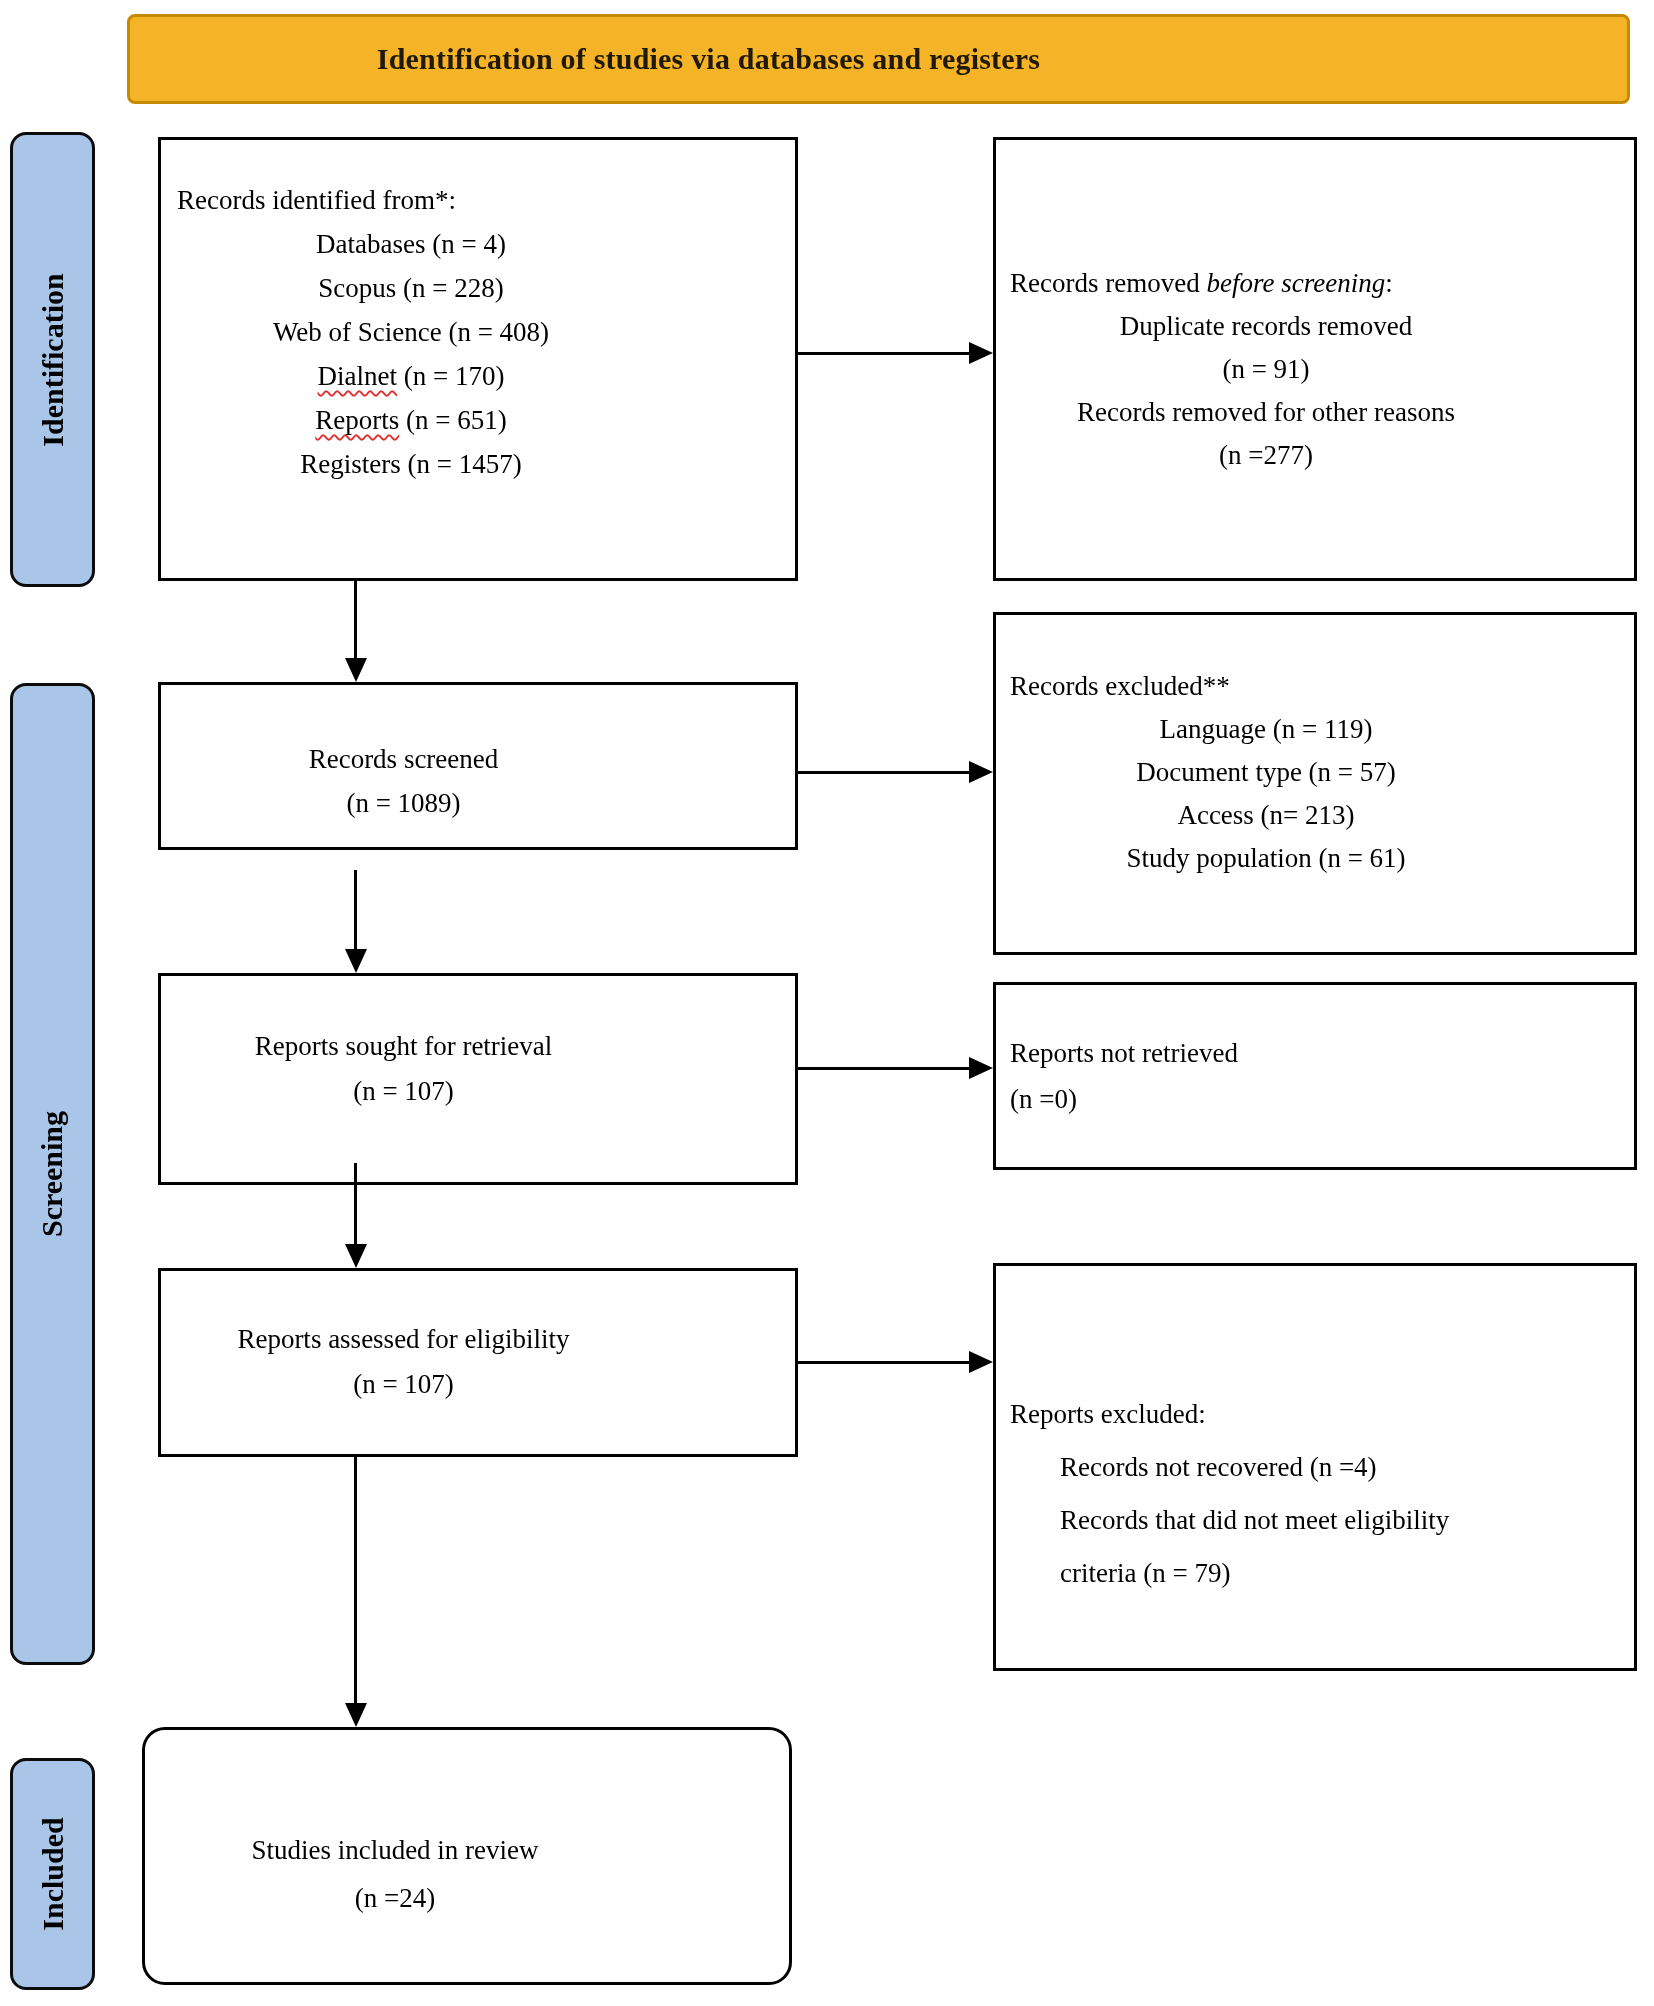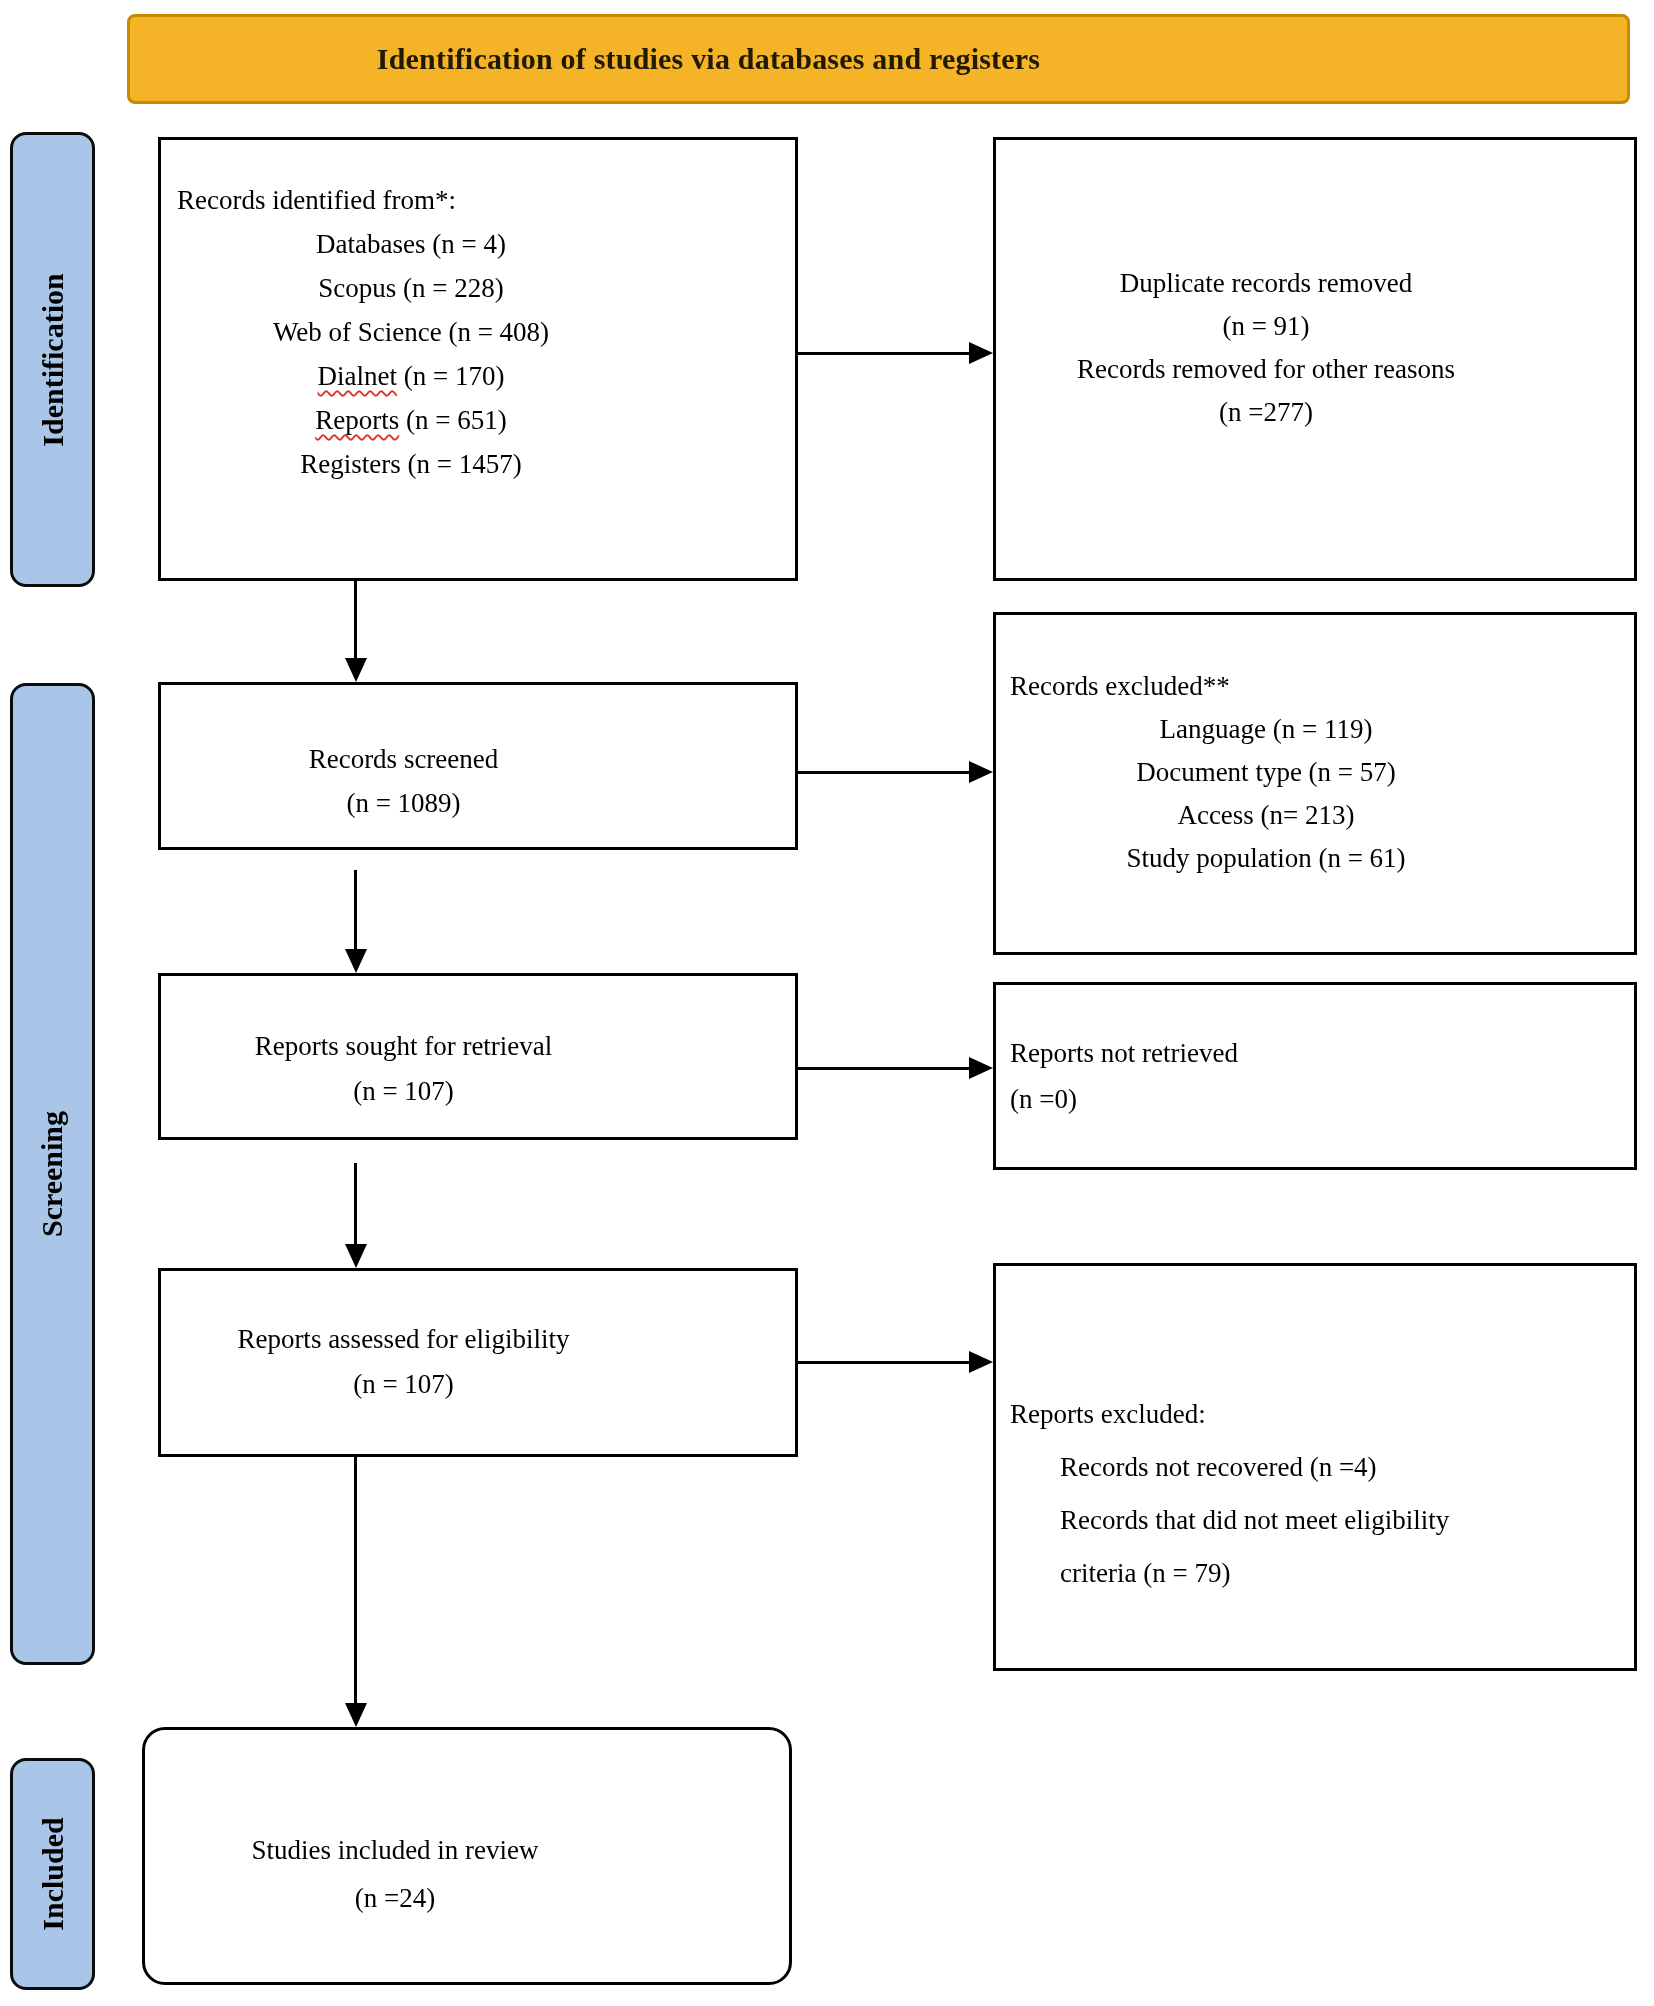--- a/index.html
+++ b/index.html
@@ -38,21 +38,21 @@
   .bar-included{top:1758px;height:232px;}
   
   .box{
     position:absolute;background:#fff;border:3px solid #000;
     box-sizing:border-box;font-size:27px;line-height:43px;
   }
   .b-identified{left:158px;top:137px;width:640px;height:444px;padding:38px 150px 0 16px;line-height:44px;}
   .b-removed{left:993px;top:137px;width:644px;height:444px;padding:122px 112px 0 14px;}
   .b-screened{left:158px;top:682px;width:640px;height:168px;padding:52px 165px 0 16px;line-height:44px;}
   .b-excluded{left:993px;top:612px;width:644px;height:343px;padding:50px 112px 0 14px;}
-  .b-sought{left:158px;top:973px;width:640px;height:167px;padding:48px 165px 0 16px;line-height:45px;}
+  .b-sought{left:158px;top:973px;width:640px;height:212px;padding:48px 165px 0 16px;line-height:45px;}
   .b-notretrieved{left:993px;top:982px;width:644px;height:188px;padding:45px 4px 0 14px;line-height:46px;}
   .b-assessed{left:158px;top:1268px;width:640px;height:189px;padding:46px 165px 0 16px;line-height:45px;}
   .b-reportsexcluded{left:993px;top:1263px;width:644px;height:408px;padding:122px 30px 0 14px;line-height:53px;}
   .b-included{left:142px;top:1727px;width:650px;height:258px;padding:96px 160px 0 16px;line-height:48px;border-radius:23px;}
   .heading{text-align:left;}
   .centered{text-align:center;}
   .indented{margin-left:50px;}
   .ital{font-style:italic;}
   .sp{
     text-decoration:underline wavy #e03030 2px;
@@ -98,20 +98,21 @@
       <div>Databases (n = 4)</div>
       <div>Scopus (n = 228)</div>
       <div>Web of Science (n = 408)</div>
       <div><span class="sp">Dialnet</span><span> (n = 170)</span></div>
       <div><span class="sp">Reports</span><span> (n = 651)</span></div>
       <div>Registers (n = 1457)</div>
     </div>
   </div>
 
   <div class="box b-removed">
+    <div class="heading"><span>Records removed </span><span class="ital">before screening</span><span>:</span></div>
     <div class="centered">
       <div>Duplicate records removed</div>
       <div>(n = 91)</div>
       <div>Records removed for other reasons</div>
       <div>(n =277)</div>
     </div>
   </div>
 
   <div class="box b-screened">
     <div class="centered">

